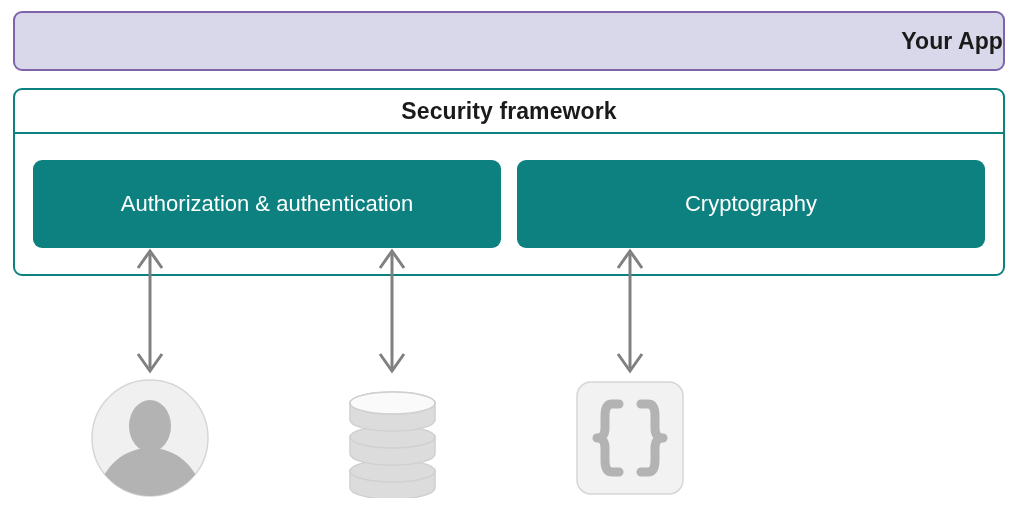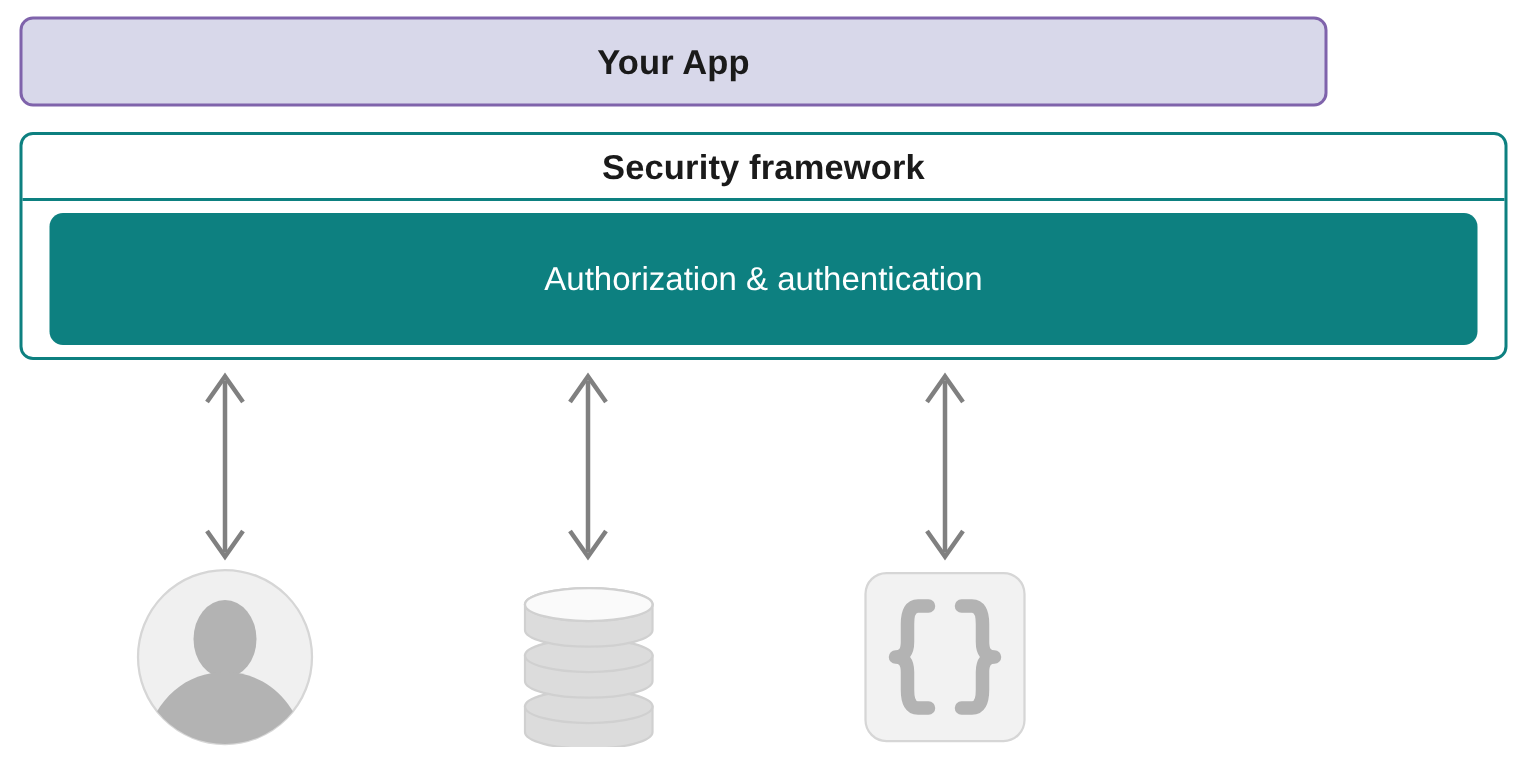--- a/index.html
+++ b/index.html
@@ -13,44 +13,44 @@
     position: relative;
     font-family: "Liberation Sans", sans-serif;
     overflow: hidden;
   }
 
   
   #app-box {
     position: absolute;
     left: 13px;
     top: 11px;
-    width: 872px;
+    width: 992px;
     height: 60px;
     box-sizing: border-box;
     background: #d8d8ea;
     border: 2px solid #7f63ab;
     border-radius: 9px;
     display: flex;
     align-items: center;
-    justify-content: center;
+    justify-content: flex-end;
   }
   #app-title {
     font-size: 23px;
     font-weight: bold;
     color: #1a1a1a;
     letter-spacing: 0.1px;
   }
 
   
   #framework-box {
     position: absolute;
     left: 13px;
     top: 88px;
     width: 992px;
-    height: 152px;
+    height: 188px;
     box-sizing: border-box;
     background: #ffffff;
     border: 2px solid #0d8080;
     border-radius: 9px;
   }
   #framework-header {
     height: 44px;
     box-sizing: border-box;
     border-bottom: 2px solid #0d8080;
     display: flex;
@@ -120,20 +120,21 @@
 <div id="app-box">
   <span id="app-title">Your App</span>
 </div>
 
 <div id="framework-box">
   <div id="framework-header">
     <span id="framework-title">Security framework</span>
   </div>
   <div id="capability-row">
     <div class="capability-tile">Authorization &amp; authentication</div>
+    <div class="capability-tile">Cryptography</div>
   </div>
 </div>
 
 <svg class="arrow" id="arrow-1" viewBox="0 0 40 130">
   <line x1="20" y1="8" x2="20" y2="122" stroke="#808080" stroke-width="3"></line>
   <polyline points="8,22 20,5 32,22" fill="none" stroke="#808080" stroke-width="3" stroke-linecap="butt"></polyline>
   <polyline points="8,108 20,125 32,108" fill="none" stroke="#808080" stroke-width="3" stroke-linecap="butt"></polyline>
 </svg>
 
 <svg class="arrow" id="arrow-2" viewBox="0 0 40 130">

